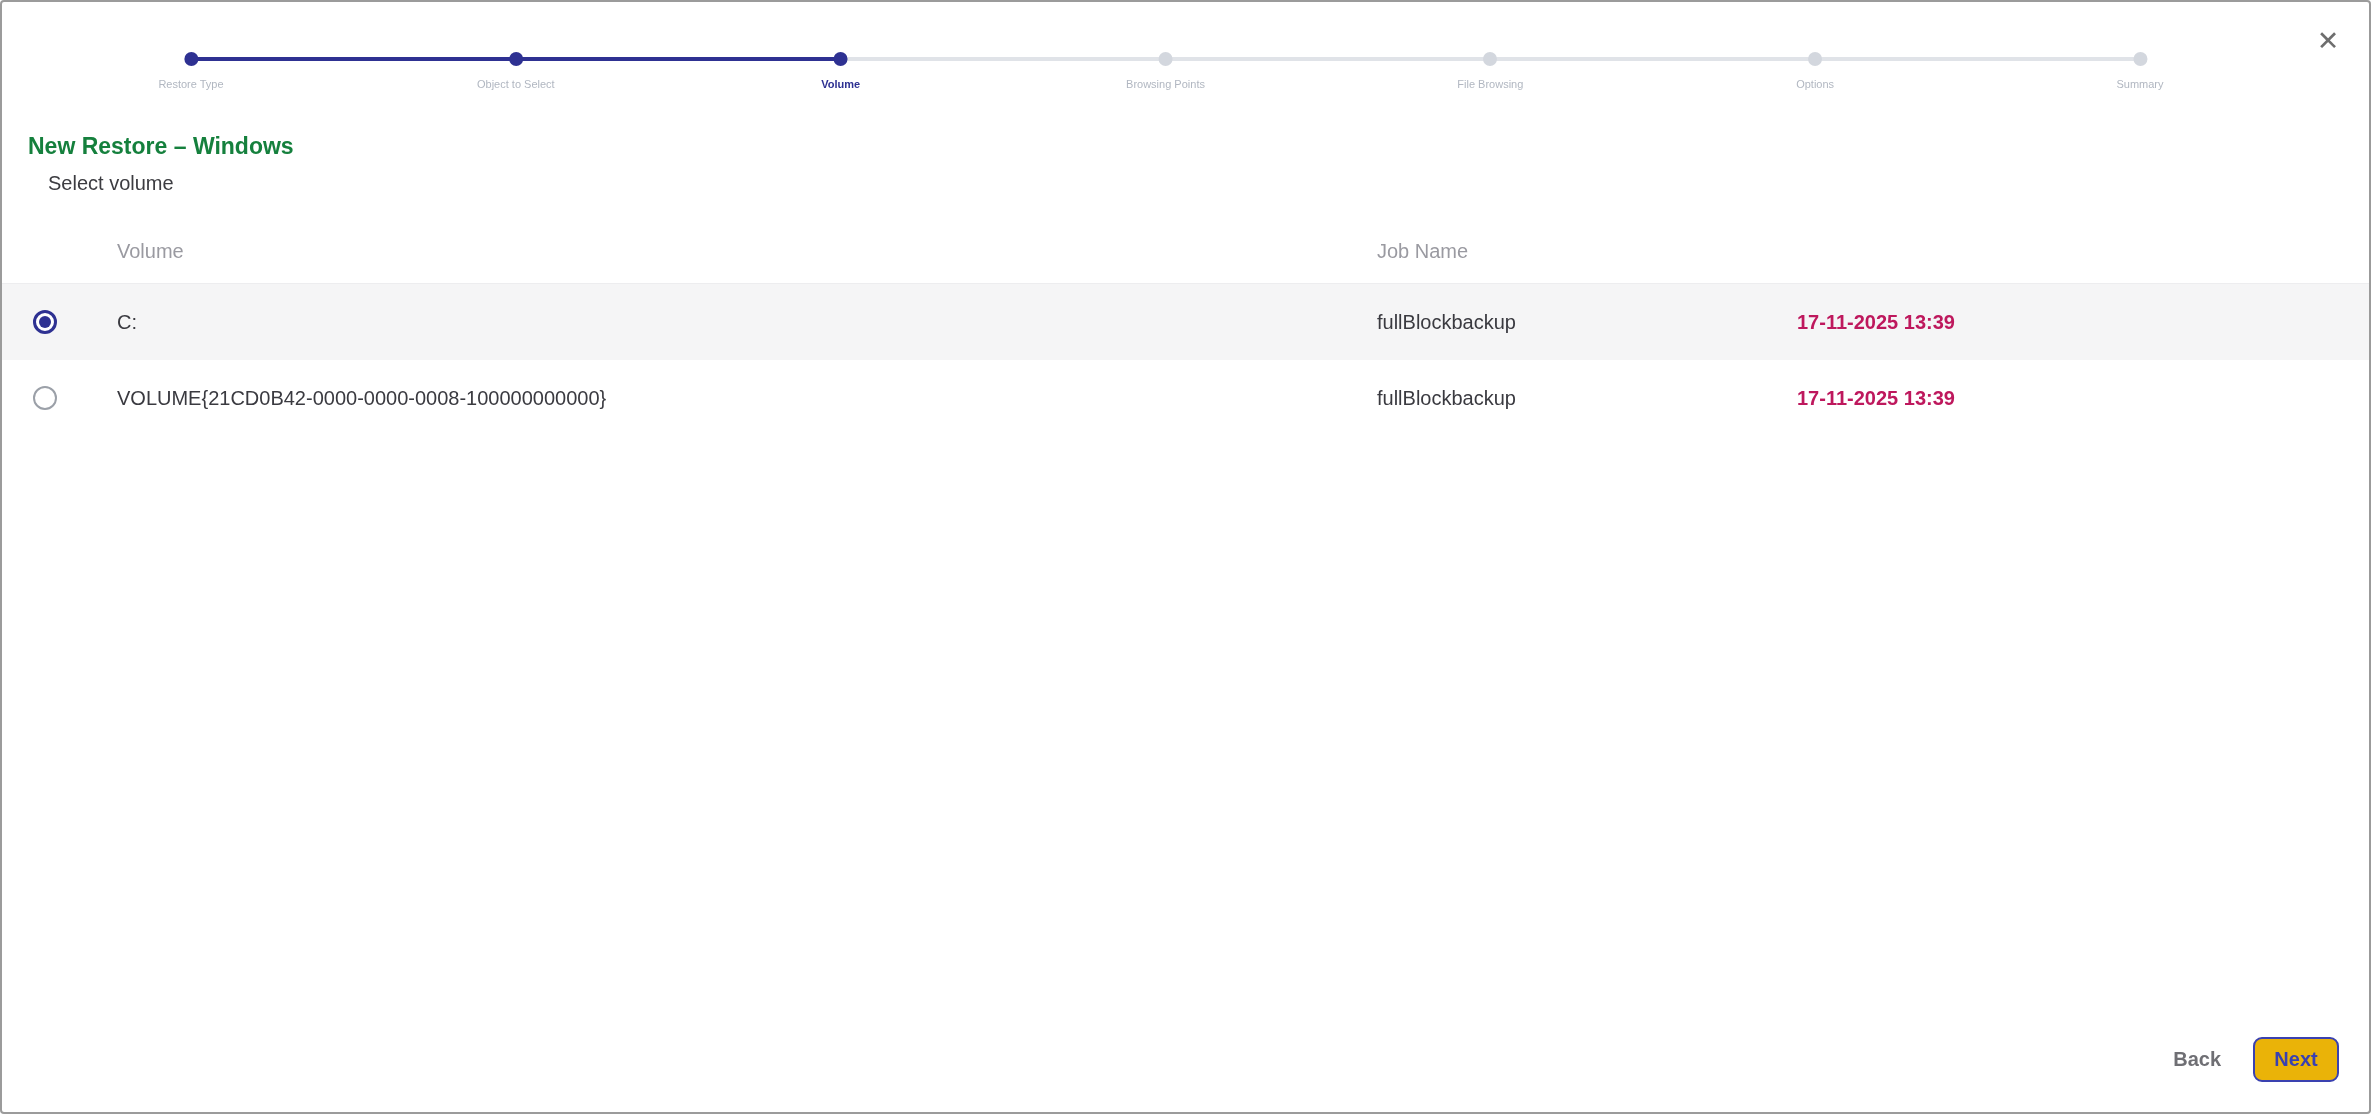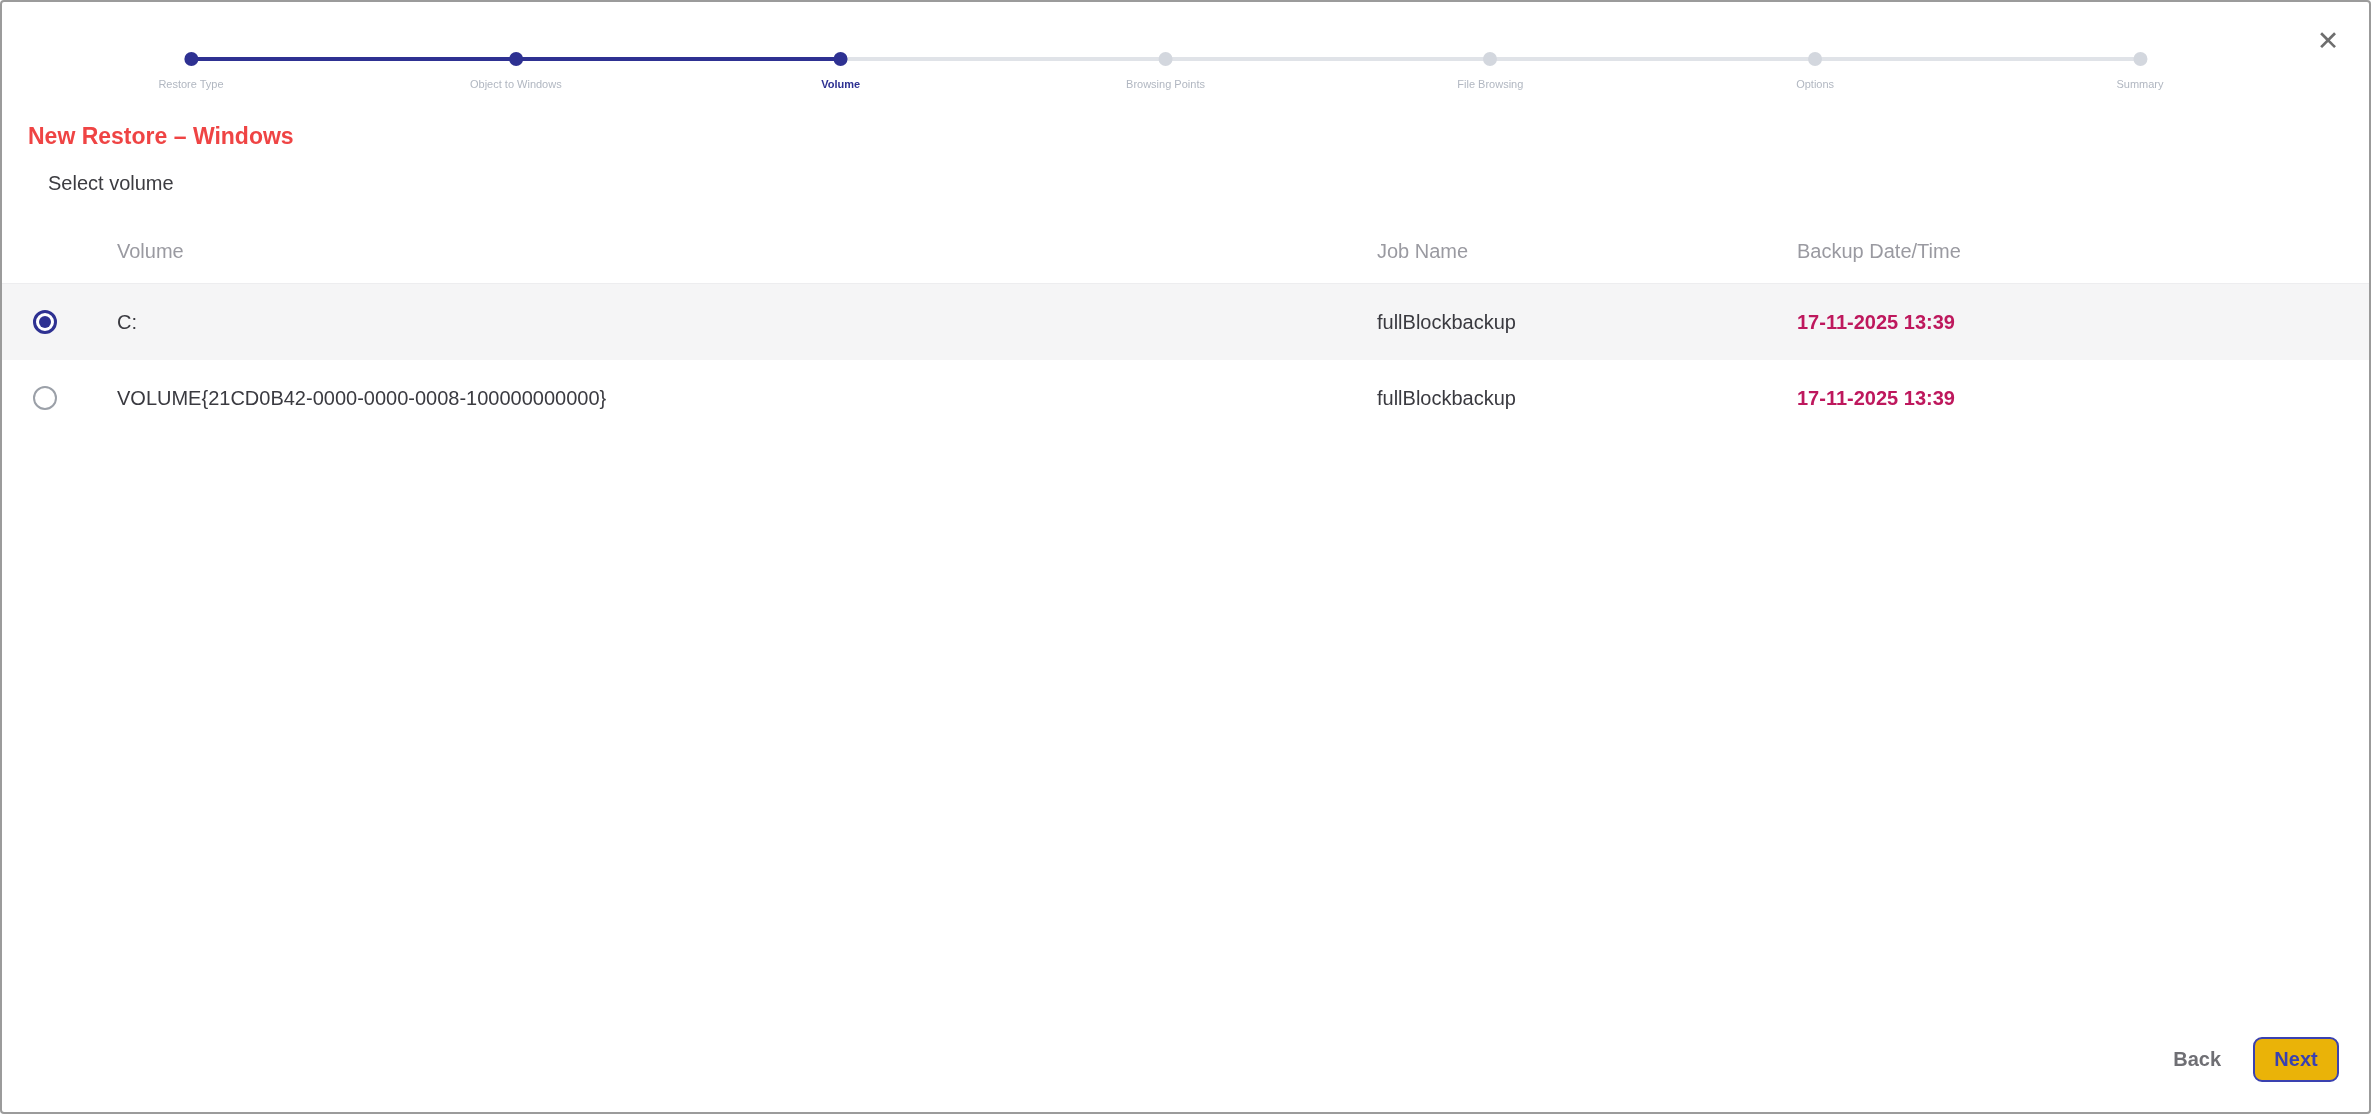--- a/index.html
+++ b/index.html
@@ -32,21 +32,21 @@
   .step.active .step-label{color:var(--primary); font-weight:700;}
 
   .close-btn{
     position:absolute; top:22px; right:24px; width:34px; height:34px;
     background:none; border:none; cursor:pointer;
     font-size:27px; line-height:34px; color:#6e6e6e; text-align:center;
     font-family:"DejaVu Sans",sans-serif;
   }
 
   
-  .dialog-title{position:absolute; left:26px; top:121px; font-size:23px; font-weight:700; color:#ef4444;}
+  .dialog-title{position:absolute; left:26px; top:131px; font-size:23px; font-weight:700; color:#15803d;}
   .dialog-subtitle{position:absolute; left:26px; top:170px; font-size:20px; color:#3c3c41;margin-left:20px;}
 
   
   .table{position:absolute; left:0; right:0; top:218px;}
   .trow{
     position:relative; display:grid;
     grid-template-columns:1375px 420px 1fr;
     align-items:center; width:100%;
   }
   .thead-row{height:64px; border-bottom:1px solid #ededef;}
@@ -89,21 +89,21 @@
   <div class="stepper">
     <div class="track"></div>
     <div class="track-done"></div>
 
     <div class="step done" style="left:0%">
       <div class="dot"></div>
       <div class="step-label">Restore Type</div>
     </div>
     <div class="step done" style="left:16.6667%">
       <div class="dot"></div>
-      <div class="step-label">Object to Windows</div>
+      <div class="step-label">Object to Select</div>
     </div>
     <div class="step active" style="left:33.3333%">
       <div class="dot"></div>
       <div class="step-label">Volume</div>
     </div>
     <div class="step" style="left:50%">
       <div class="dot"></div>
       <div class="step-label">Browsing Points</div>
     </div>
     <div class="step" style="left:66.6667%">
@@ -123,21 +123,20 @@
   <button class="close-btn">✕</button>
 
   <h1 class="dialog-title">New Restore – Windows</h1>
   <div class="dialog-subtitle">Select volume</div>
 
   <div class="table">
 
     <div class="trow thead-row">
       <div class="cell c1">Volume</div>
       <div class="cell c2">Job Name</div>
-      <div class="cell c3">Backup Date/Time</div>
     </div>
 
     <div class="trow body-row selected">
       <span class="radio checked"></span>
       <div class="cell c1">C:</div>
       <div class="cell c2">fullBlockbackup</div>
       <div class="cell c3">17-11-2025 13:39</div>
     </div>
 
     <div class="trow body-row">

